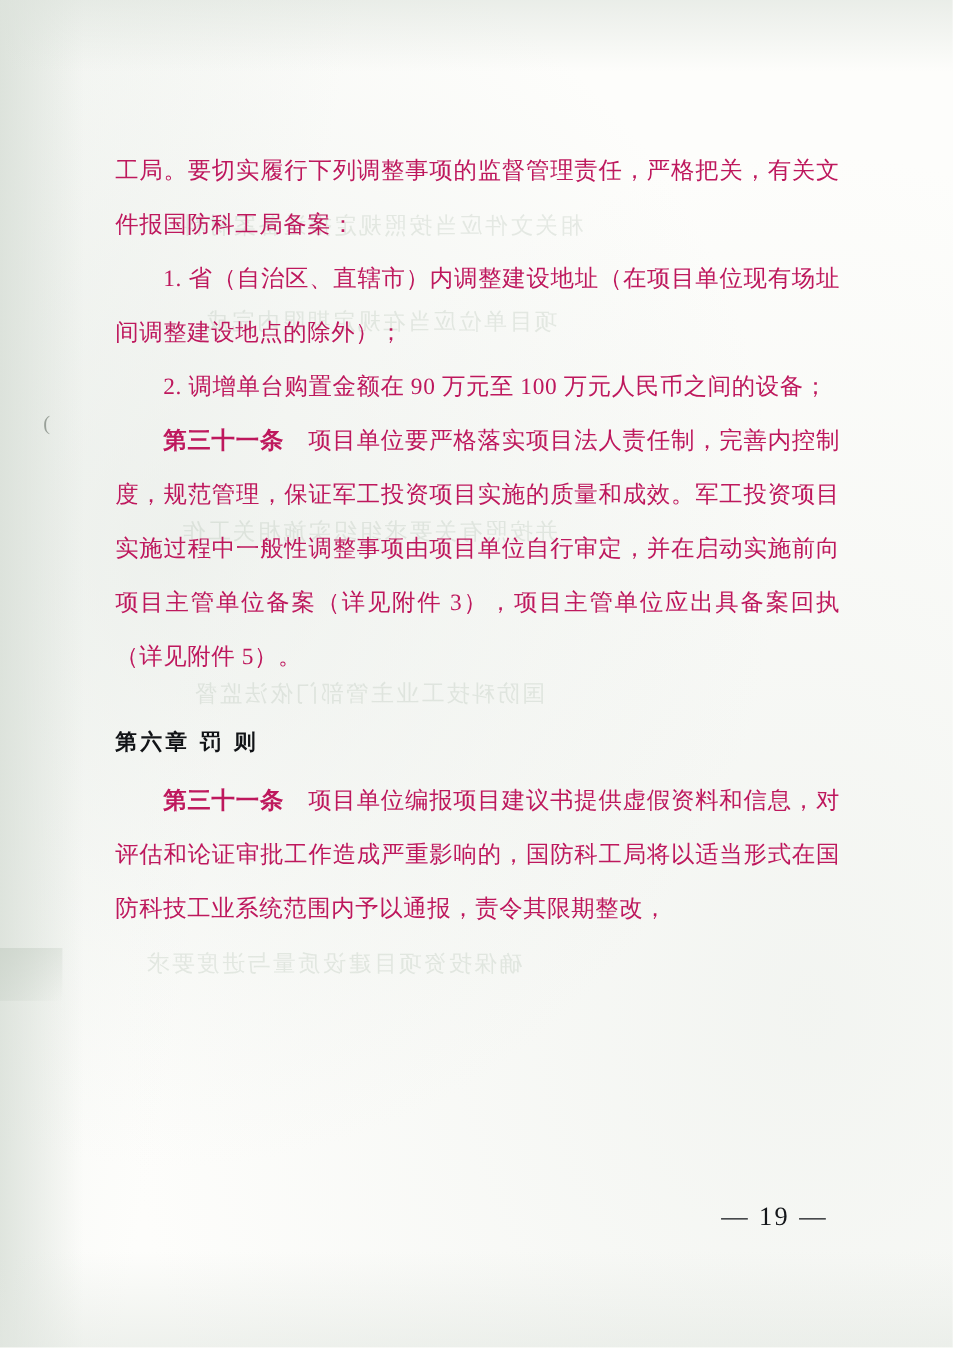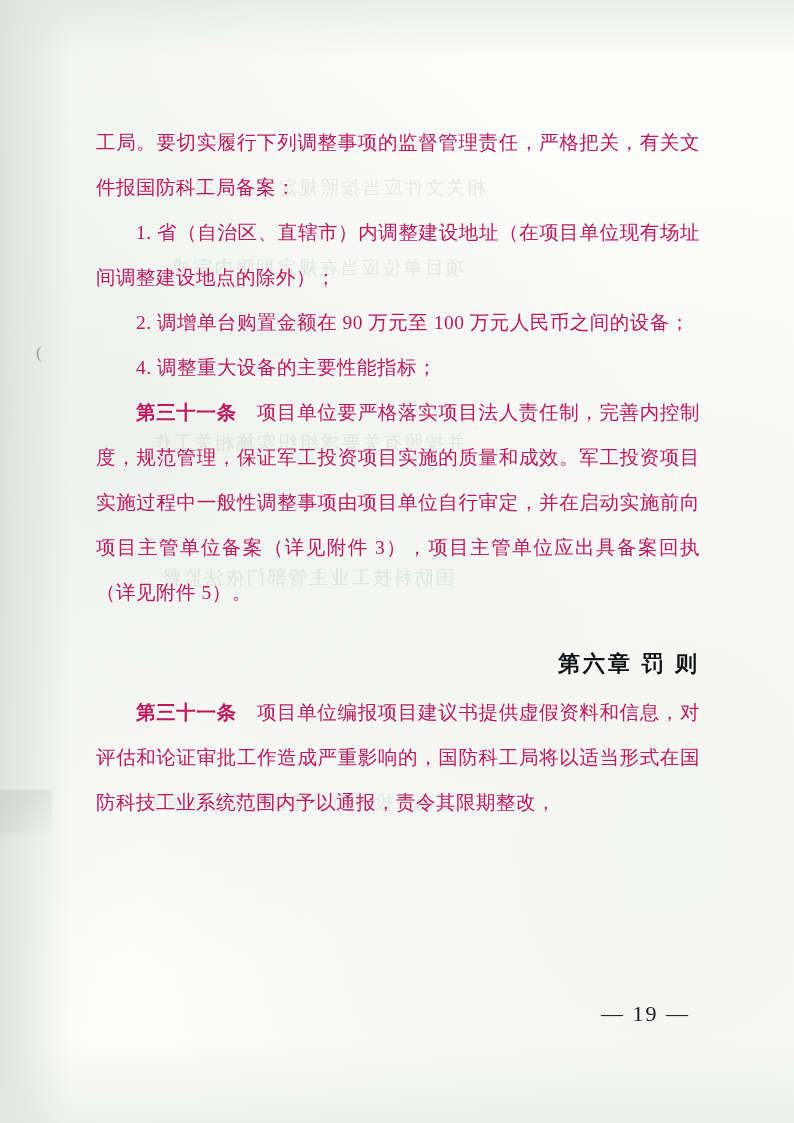--- a/index.html
+++ b/index.html
@@ -71,23 +71,23 @@
     text-align: justify;
     text-justify: inter-ideograph;
     letter-spacing: 0.5px;
     font-family: "Liberation Serif", serif;
   }
   p.indent {
     text-indent: 40px;
   }
   .chapter-heading {
     margin: 26px 0 4px 0;
-    font-size: 22px;
+    font-size: 18px;
     line-height: 45px;
-    text-align: right;
+    text-align: left;
     font-weight: bold;
     letter-spacing: 3px;
     color: #111316;
   }
   .strong {
     font-weight: bold;
     margin-top: 23px;
   }
   .page-number {
     position: absolute;
@@ -136,21 +136,20 @@
 
 <div class="doc-body">
 
   <p class="para">工局。要切实履行下列调整事项的监督管理责任，严格把关，有关文件报国防科工局备案：</p>
 
   <p class="para indent">1. 省（自治区、直辖市）内调整建设地址（在项目单位现有场址间调整建设地点的除外）；</p>
 
   <p class="para indent">2. 调增单台购置金额在 90 万元至 100 万元人民币之间的设备；</p>
 
 
-  <p class="para indent">4. 调整重大设备的主要性能指标；</p>
 
 
   <p class="para indent"><span class="strong">第三十一条</span>　<span>项目单位要严格落实项目法人责任制，完善内控制度，规范管理，保证军工投资项目实施的质量和成效。军工投资项目实施过程中一般性调整事项由项目单位自行审定，并在启动实施前向项目主管单位备案（详见附件 3），项目主管单位应出具备案回执（详见附件 5）。</span></p>
 
   <div class="chapter-heading">第六章    罚    则</div>
 
   <p class="para indent"><span class="strong">第三十一条</span>　<span>项目单位编报项目建议书提供虚假资料和信息，对评估和论证审批工作造成严重影响的，国防科工局将以适当形式在国防科技工业系统范围内予以通报，责令其限期整改，</span></p>
 
 </div>
 

